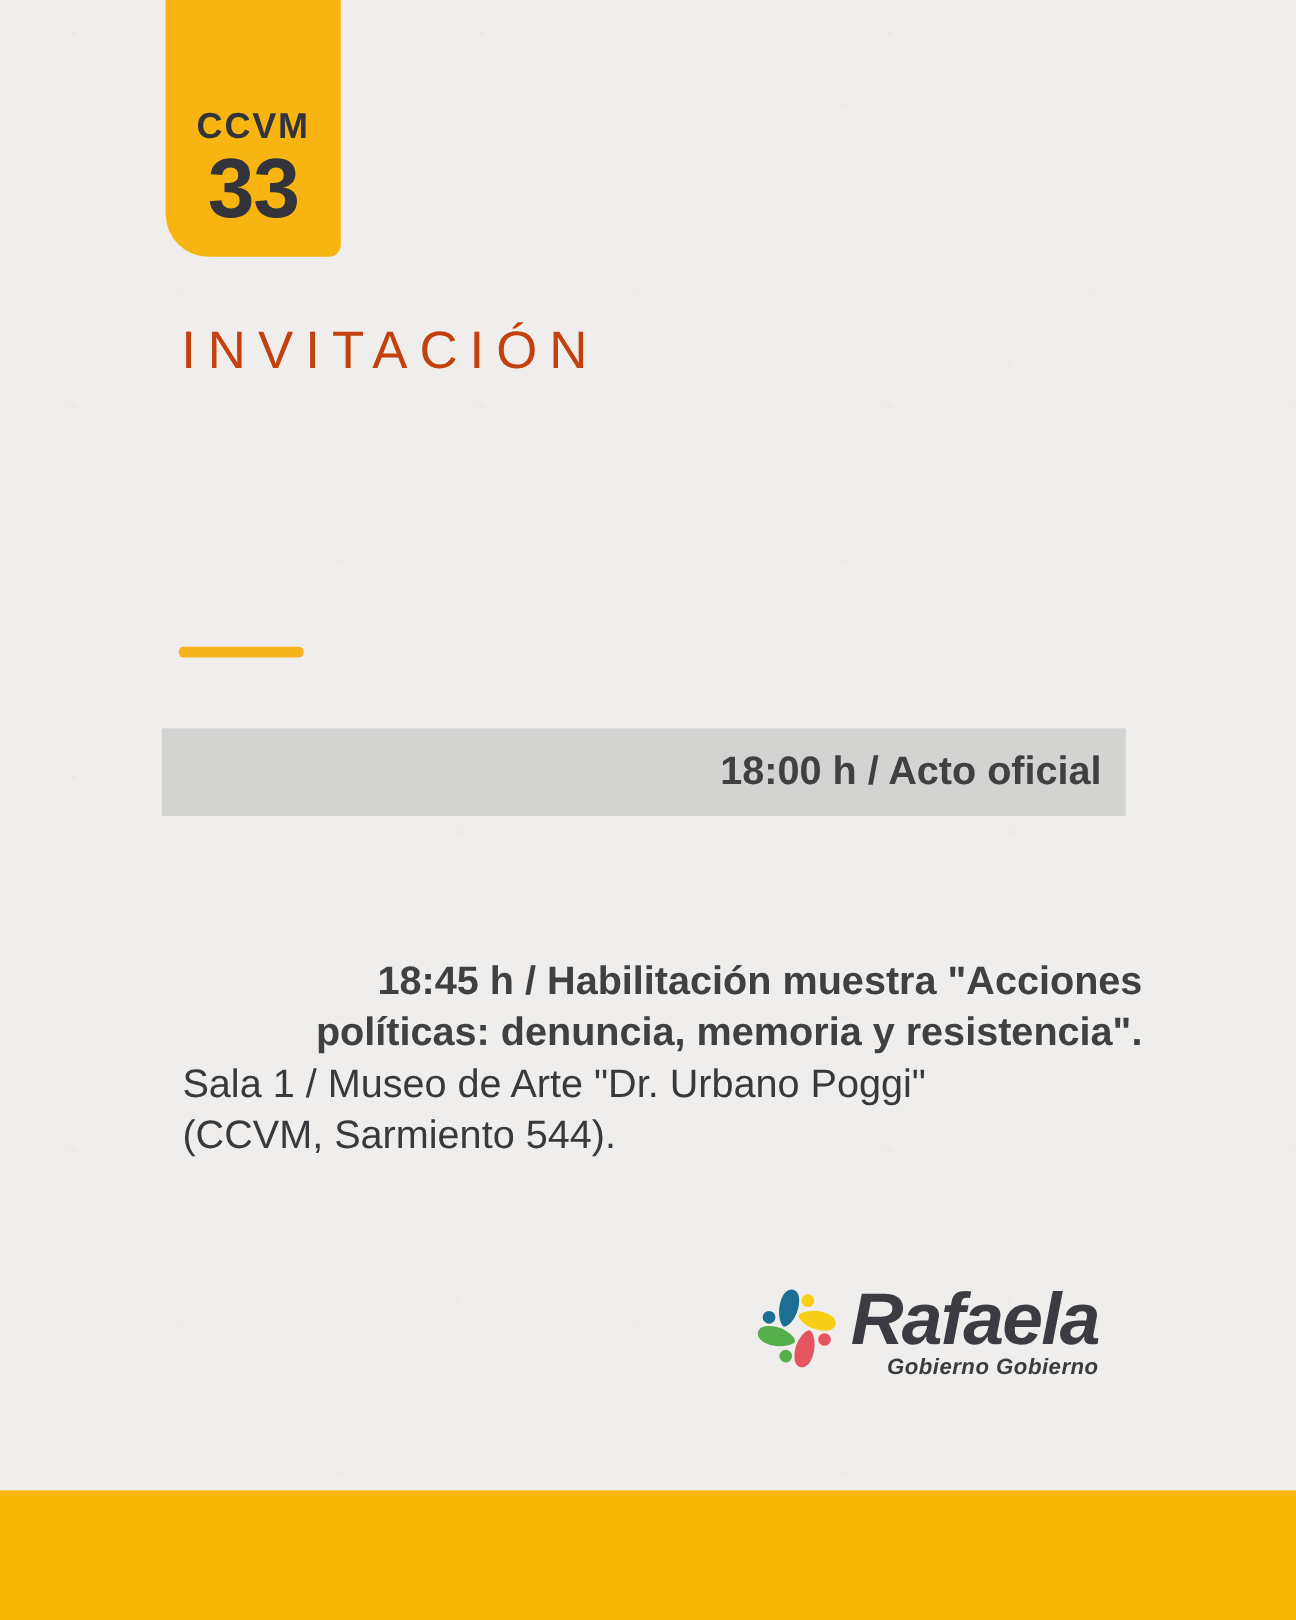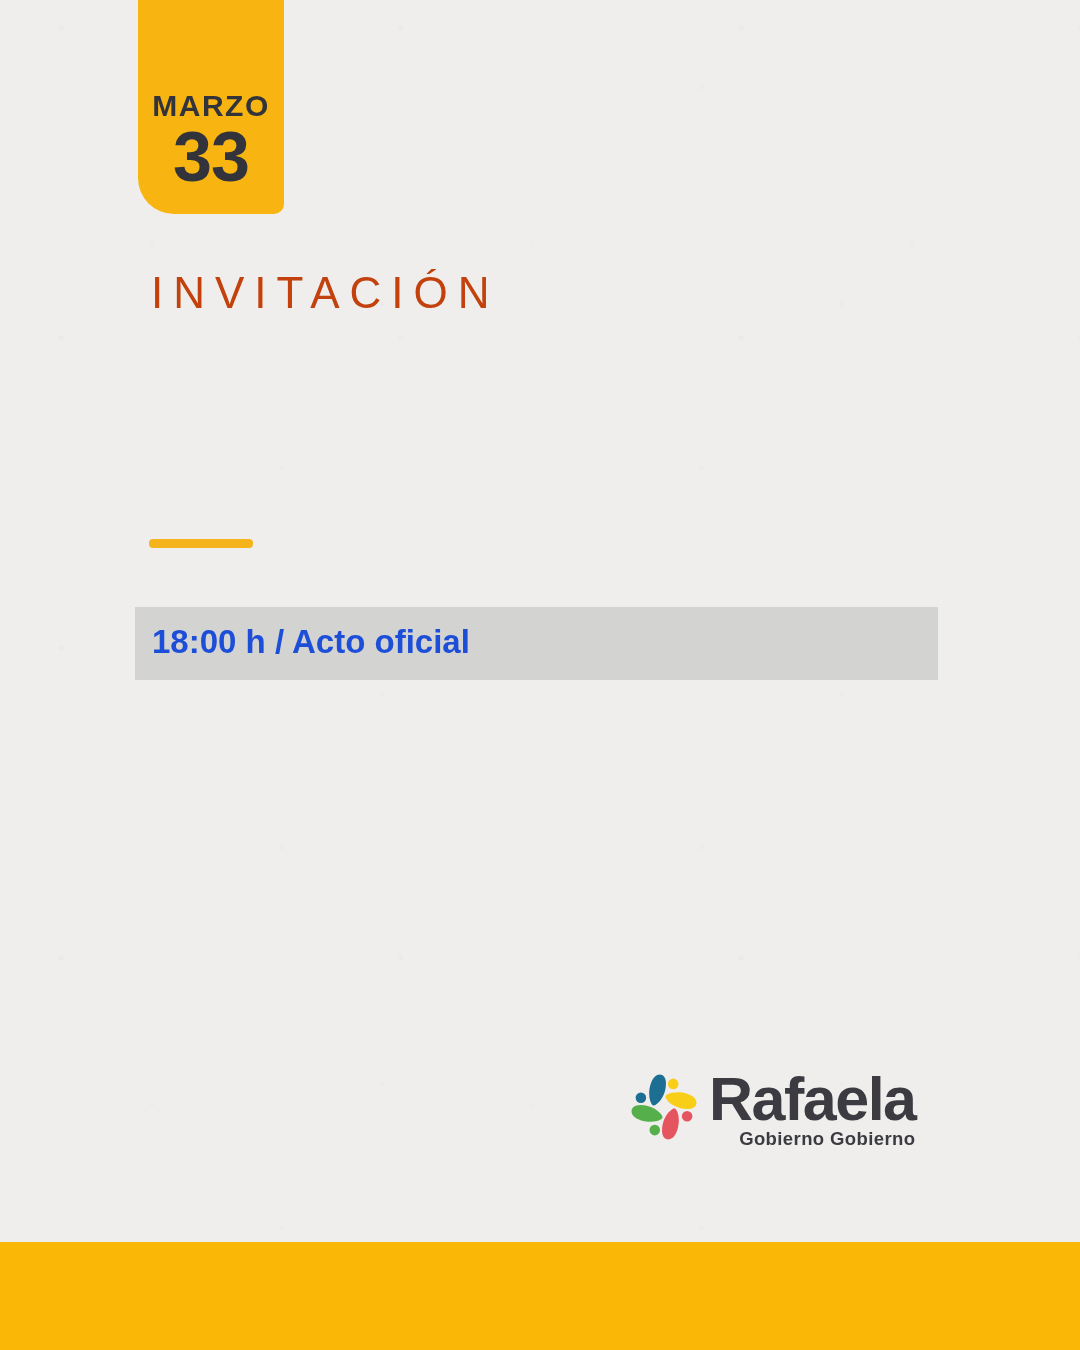--- a/index.html
+++ b/index.html
@@ -54,38 +54,38 @@
     font-size:54px;font-weight:800;letter-spacing:-1px;
     line-height:81px;color:#2e2e34;
   }
   .divider{
     position:absolute;left:149px;top:539px;
     width:104px;height:9px;border-radius:4px;
   }
 
   
   .event{font-size:33px;line-height:42px;color:#39393d;}
-  .event .title-lines{font-weight:700;color:#1d4ed8;}
+  .event .title-lines{font-weight:700;color:#404040;text-align:right;}
   .event-1{
     position:absolute;left:135px;top:607px;width:803px;
     box-sizing:border-box;padding:14px 20px 17px 17px;
     background:#d3d3d2;
   }
   .event-2{
     position:absolute;left:152px;top:795px;width:800px;
     line-height:43px;
   }
 
   
   .logo{
     position:absolute;left:631px;top:1068px;
     display:flex;align-items:flex-start;
   }
   .logo-mark{width:66px;height:66px;margin-top:6px;}
-  .logo-text{margin-left:12px;display:flex;flex-direction:column;align-items:flex-end;}
+  .logo-text{margin-left:12px;display:flex;flex-direction:column;align-items:flex-end;font-style:italic;}
   .logo-name{
     font-size:61px;font-weight:800;letter-spacing:-1.5px;
     line-height:62px;color:#3b3b41;
   }
   .logo-subtitle{
     font-size:18.5px;font-weight:700;letter-spacing:.4px;
     color:#3b3b41;margin-top:-2px;
   }
 
   
@@ -93,35 +93,45 @@
     position:absolute;left:0;top:1242px;
     width:1080px;height:108px;
   }
 </style>
 </head>
 <body>
 
 <div class="canvas">
 
   <div class="date-badge" style="background: rgb(248, 181, 18);">
-    <div class="badge-month">MARZO</div>
+    <div class="badge-month">CCVM</div>
     <div class="badge-day">33</div>
   </div>
 
   <div class="kicker">INVITACIÓN</div>
 
 
   <div class="divider" style="background: rgb(245, 180, 28);"></div>
 
   <section class="event event-1">
     <div class="title-lines">
         <div class="line">18:00 h / Acto oficial</div>
       </div>
   </section>
 
+  <section class="event event-2">
+    <div class="title-lines">
+        <div class="line">18:45 h / Habilitación muestra "Acciones</div>
+        <div class="line">políticas: denuncia, memoria y resistencia".</div>
+      </div>
+    <div class="location-lines">
+        <div class="line">Sala 1 / Museo de Arte "Dr. Urbano Poggi"</div>
+        <div class="line">(CCVM, Sarmiento 544).</div>
+      </div>
+  </section>
 
   <div class="logo">
     <svg class="logo-mark" viewBox="0 0 100 100" aria-hidden="true">
 
       <g fill="#1c6f93">
         <path d="M31 45 C25 35 27 13 36 4 C44 -3 53 2 53 14 C53 30 45 42 37 47 C34 48.5 32.5 47.5 31 45 Z"></path>
         <circle cx="15" cy="36" r="8"></circle>
       </g>
       <g transform="rotate(90 50 50)" fill="#f9ce16">
         <path d="M31 45 C25 35 27 13 36 4 C44 -3 53 2 53 14 C53 30 45 42 37 47 C34 48.5 32.5 47.5 31 45 Z"></path>

